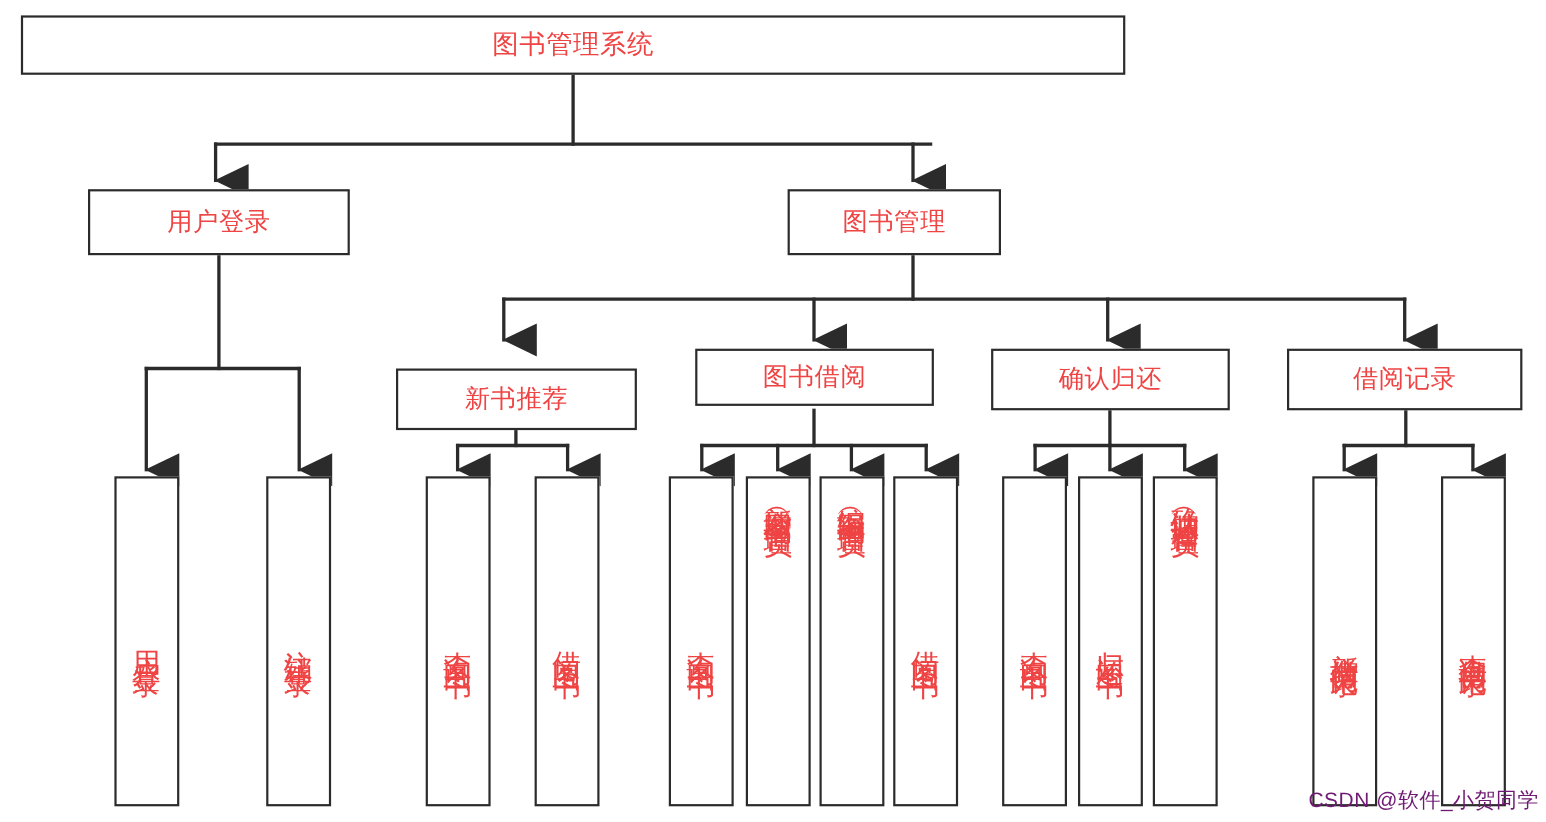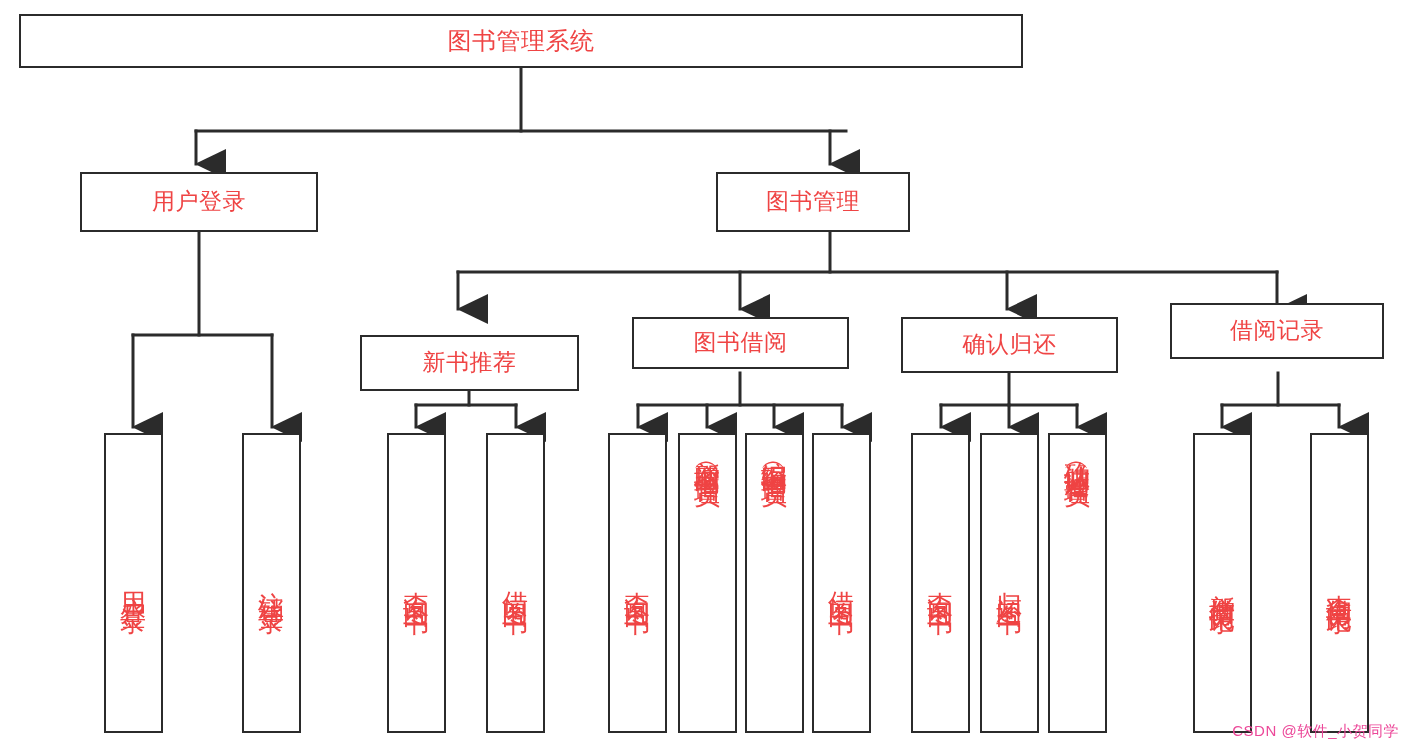--- a/index.html
+++ b/index.html
@@ -67,22 +67,22 @@
     letter-spacing: 3px;
   }
   .node.vert.center {
     align-items: center;
     padding-top: 0;
   }
   #watermark {
     position: absolute;
     right: 6px;
     bottom: 6px;
-    font-size: 15px;
-    color: #ec4899;
+    font-size: 19px;
+    color: #701a75;
     white-space: nowrap;
     letter-spacing: 0.5px;
     pointer-events: none;
   }
 </style>
 </head>
 <body>
 
 <div id="canvas">
 
@@ -156,21 +156,21 @@
   </div>
 
   <div class="node horiz" style="left:632px; top:317px; width:217px; height:52px;">
     <span class="lbl">图书借阅</span>
   </div>
 
   <div class="node horiz" style="left:901px; top:317px; width:217px; height:56px;">
     <span class="lbl">确认归还</span>
   </div>
 
-  <div class="node horiz" style="left:1170px; top:303px; width:214px; height:56px;justify-content:center;">
+  <div class="node horiz" style="left:1170px; top:317px; width:214px; height:56px;justify-content:center;">
     <span class="lbl">借阅记录</span>
   </div>
 
   <div class="node vert center" style="left:104px; top:433px; width:59px; height:300px;">
     <span class="lbl">用户登录</span>
   </div>
 
   <div class="node vert center" style="left:242px; top:433px; width:59px; height:300px;">
     <span class="lbl">注销登录</span>
   </div>

